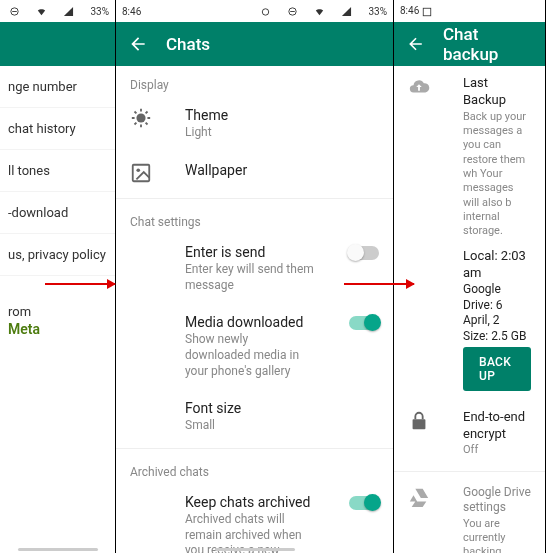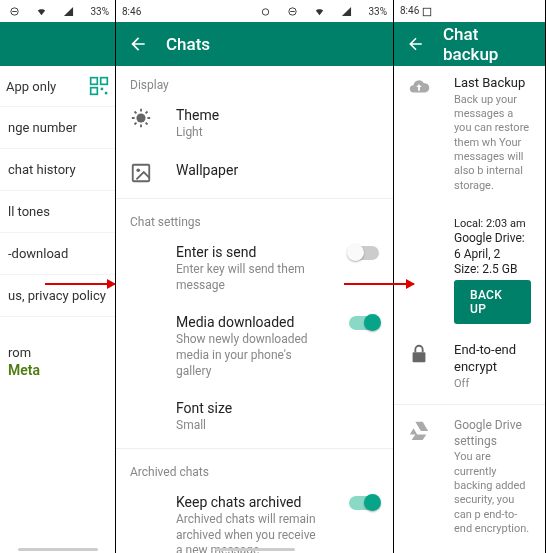--- a/index.html
+++ b/index.html
@@ -11,21 +11,21 @@
 .s3{width:152px}
 .statusbar{height:22px;background:#fff;display:flex;justify-content:space-between;align-items:center;padding:0 6px;font-size:10px;color:#333}
 .s1 .statusbar{justify-content:flex-end}
 .statusbar .right{display:flex;align-items:center;gap:16px}
 .statusbar .right svg{width:11px;height:11px}
 .appbar{height:44px;background:#008069;color:#fff;display:flex;align-items:center;padding:0 12px;gap:18px}
 .appbar .title{font-size:17px;font-weight:500}
 .back-arrow{width:20px;height:20px;fill:#fff}
 .content{overflow:hidden}
 .section-header{font-size:12px;color:#888;padding:12px 14px 4px}
-.item{display:flex;align-items:flex-start;padding:10px 14px;gap:24px}
+.item{display:flex;align-items:flex-start;padding:10px 14px;gap:33px}
 .item .icon{width:22px;height:22px;flex-shrink:0;fill:#666;margin-top:1px}
 .item .no-icon{width:22px;flex-shrink:0}
 .item .text{flex:1;min-width:0}
 .item .primary{font-size:14px;color:#222;line-height:1.3}
 .item .secondary{font-size:12px;color:#888;line-height:1.3;margin-top:1px}
 .toggle{width:30px;height:14px;border-radius:10px;position:relative;flex-shrink:0;margin-top:3px}
 .toggle::after{content:"";position:absolute;width:17px;height:17px;border-radius:50%;top:-2px;box-shadow:0 1px 2px rgba(0,0,0,.3)}
 .toggle.off{background:#ccc}.toggle.off::after{background:#fafafa;left:-2px}
 .toggle.on{background:#89d9c6}.toggle.on::after{background:#06a58a;right:-2px}
 .divider{height:1px;background:#eee;margin:4px 0}
@@ -59,30 +59,20 @@
           <path d="M12 20l8-10c-4-4-12-4-16 0z" fill="#333"></path>
         </svg>
       <svg viewBox="0 0 24 24">
           <path d="M2 22L22 2v20z" fill="#333"></path>
         </svg>
       <span>33%</span>
     </div>
   </div>
   <div class="appbar"></div>
   <div class="content">
-    <div class="toprow">
-      <span style="font-size:13px;color:#333">App only</span>
-      <svg class="qr" viewBox="0 0 24 24">
-          <rect x="2" y="2" width="8" height="8" fill="none" stroke="#06a58a" stroke-width="2"></rect>
-          <rect x="14" y="2" width="8" height="8" fill="none" stroke="#06a58a" stroke-width="2"></rect>
-          <rect x="2" y="14" width="8" height="8" fill="none" stroke="#06a58a" stroke-width="2"></rect>
-          <rect x="14" y="14" width="3" height="3" fill="#06a58a"></rect>
-          <rect x="19" y="19" width="3" height="3" fill="#06a58a"></rect>
-        </svg>
-    </div>
     <div class="row">nge number</div>
     <div class="row">chat history</div>
     <div class="row">ll tones</div>
     <div class="row">-download</div>
     <div class="row">us, privacy policy</div>
     <div style="padding:28px 8px 2px;font-size:13px;color:#333">rom</div>
     <div style="padding:0 8px;font-size:14px;font-weight:600;color:#4d7c0f">Meta</div>
   </div>
   <div class="navbar"></div>
 </div>
@@ -190,21 +180,21 @@
   </div>
   <div class="content">
     <div class="item" style="align-items:flex-start">
       <svg class="icon" viewBox="0 0 24 24" style="fill:#aaa">
           <path d="M19 18H6a4 4 0 010-8 6 6 0 0111.3-2A4.5 4.5 0 0119 18z"></path>
           <path d="M12 9l-3 3h2v4h2v-4h2z" fill="#fff"></path>
         </svg>
       <div class="text">
         <div class="primary">Last Backup</div>
         <div class="secondary">Back up your messages a you can restore them wh Your messages will also b internal storage.</div>
-        <div class="primary" style="margin-top:24px;font-size:11px">Local: 2:03 am</div>
+        <div class="primary" style="margin-top:10px;font-size:13px">Local: 2:03 am</div>
         <div class="primary" style="font-size:12px">Google Drive: 6 April, 2</div>
         <div class="primary" style="font-size:12px">Size: 2.5 GB</div>
         <div class="btn" style="margin-top:2px">BACK UP</div>
       </div>
     </div>
     <div class="item">
       <svg class="icon" viewBox="0 0 24 24">
           <rect x="5" y="10" width="14" height="11" rx="1"></rect>
           <path d="M8 10V7a4 4 0 018 0v3" fill="none" stroke="#666" stroke-width="2"></path>
         </svg>

